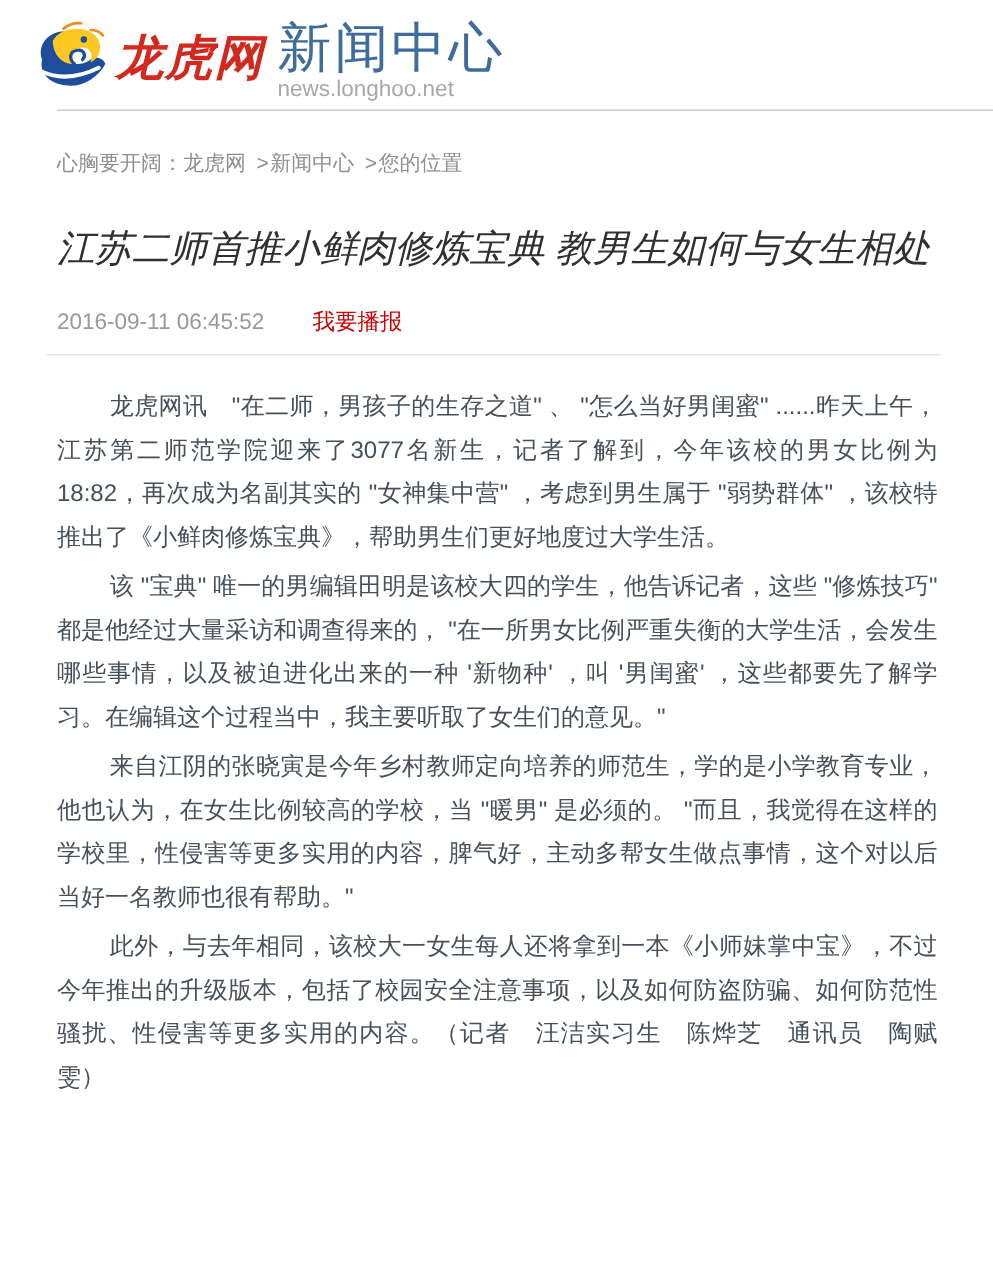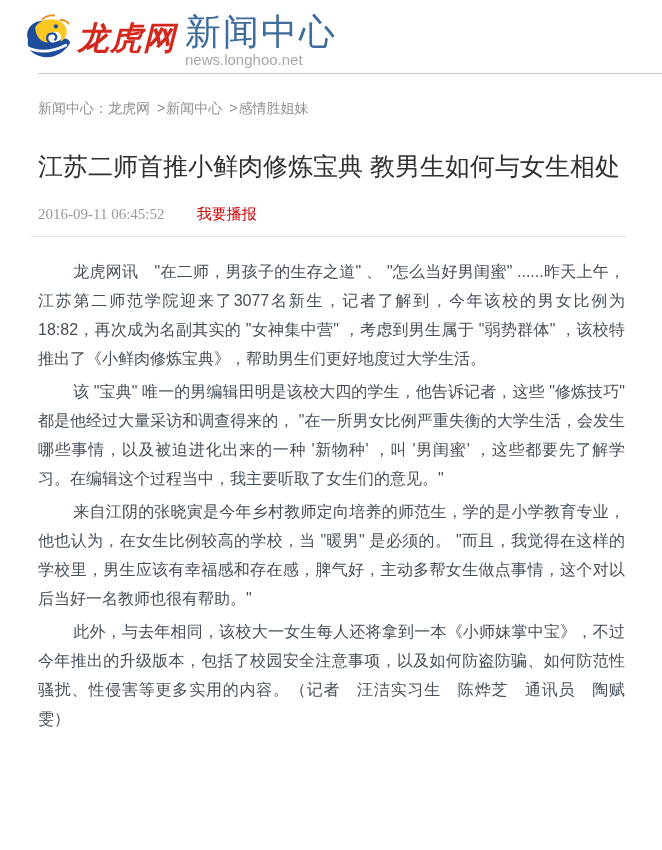--- a/index.html
+++ b/index.html
@@ -64,26 +64,27 @@
   .bc-sep { margin: 0 1px 0 7px; }
 
   
   .article-title {
     margin: 31px 30px 0 38px;
     font-size: 25px;
     font-weight: 400;
     line-height: 34px;
     color: #303030;
     font-family: "Liberation Sans", "DejaVu Sans", sans-serif;
+    font-style: italic;
   }
   .meta {
     margin: 22px 0 0 38px;
     font-size: 15px;
   }
-  .publish-time { color: #999999; font-family: Liberation Serif, serif; }
+  .publish-time { color: #999999; }
   .report-link {
     color: #cc0000;
     margin-left: 28px;
     cursor: pointer;
     text-decoration: none;
   }
   .meta-rule {
     border: none;
     border-top: 1px solid #e4e4e4;
     margin: 12px 35px 0 31px;
@@ -123,31 +124,31 @@
     </svg>
     <div class="brand">龙虎网</div>
     <div class="masthead">
       <div class="section-title">新闻中心</div>
       <div class="site-url">news.longhoo.net</div>
     </div>
   </div>
   <hr class="header-rule">
 
   <div class="breadcrumb">
-    <span>新闻中心：</span><span class="bc-link">龙虎网</span><span class="bc-sep">&gt;</span><span class="bc-link">新闻中心</span><span class="bc-sep">&gt;</span><span class="bc-link">感情胜姐妹</span>
+    <span>心胸要开阔：</span><span class="bc-link">龙虎网</span><span class="bc-sep">&gt;</span><span class="bc-link">新闻中心</span><span class="bc-sep">&gt;</span><span class="bc-link">您的位置</span>
   </div>
 
   <h1 class="article-title">江苏二师首推小鲜肉修炼宝典 教男生如何与女生相处</h1>
 
   <div class="meta">
     <span class="publish-time">2016-09-11 06:45:52</span>
     <a class="report-link">我要播报</a>
   </div>
   <hr class="meta-rule">
 
   <div class="article-body">
     <p>龙虎网讯　"在二师，男孩子的生存之道" 、 "怎么当好男闺蜜" ......昨天上午，江苏第二师范学院迎来了3077名新生，记者了解到，今年该校的男女比例为18:82，再次成为名副其实的 "女神集中营" ，考虑到男生属于 "弱势群体" ，该校特推出了《小鲜肉修炼宝典》，帮助男生们更好地度过大学生活。</p>
     <p>该 "宝典" 唯一的男编辑田明是该校大四的学生，他告诉记者，这些 "修炼技巧" 都是他经过大量采访和调查得来的， "在一所男女比例严重失衡的大学生活，会发生哪些事情，以及被迫进化出来的一种 '新物种' ，叫 '男闺蜜' ，这些都要先了解学习。在编辑这个过程当中，我主要听取了女生们的意见。"</p>
-    <p>来自江阴的张晓寅是今年乡村教师定向培养的师范生，学的是小学教育专业，他也认为，在女生比例较高的学校，当 "暖男" 是必须的。 "而且，我觉得在这样的学校里，男生应该有幸福感和存在感，脾气好，主动多帮女生做点事情，这个对以后当好一名教师也很有帮助。"</p>
+    <p>来自江阴的张晓寅是今年乡村教师定向培养的师范生，学的是小学教育专业，他也认为，在女生比例较高的学校，当 "暖男" 是必须的。 "而且，我觉得在这样的学校里，性侵害等更多实用的内容，脾气好，主动多帮女生做点事情，这个对以后当好一名教师也很有帮助。"</p>
     <p>此外，与去年相同，该校大一女生每人还将拿到一本《小师妹掌中宝》，不过今年推出的升级版本，包括了校园安全注意事项，以及如何防盗防骗、如何防范性骚扰、性侵害等更多实用的内容。（记者　汪洁实习生　陈烨芝　通讯员　陶赋雯）</p>
   </div>
 
 </div>
 
 </body></html>

